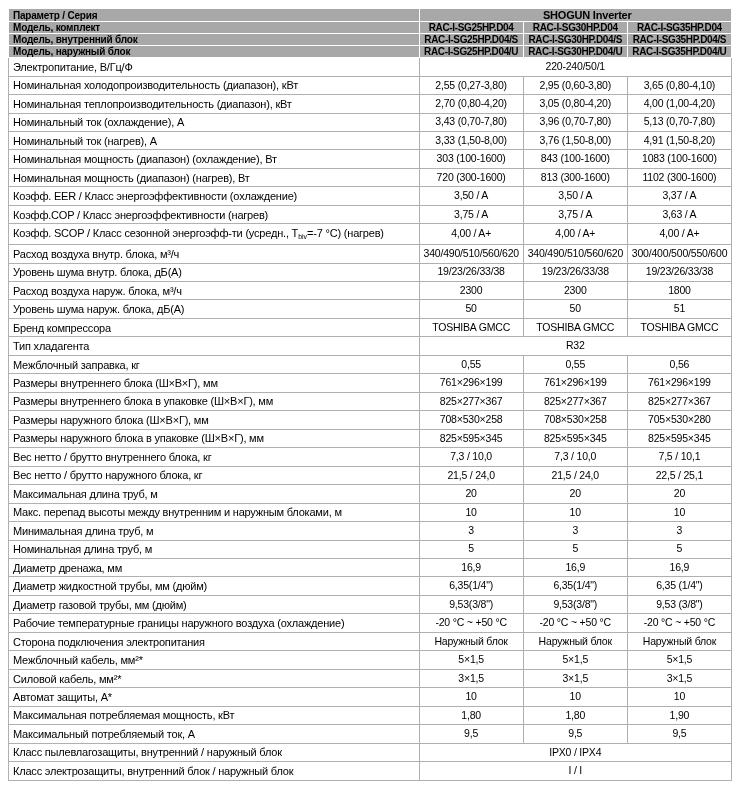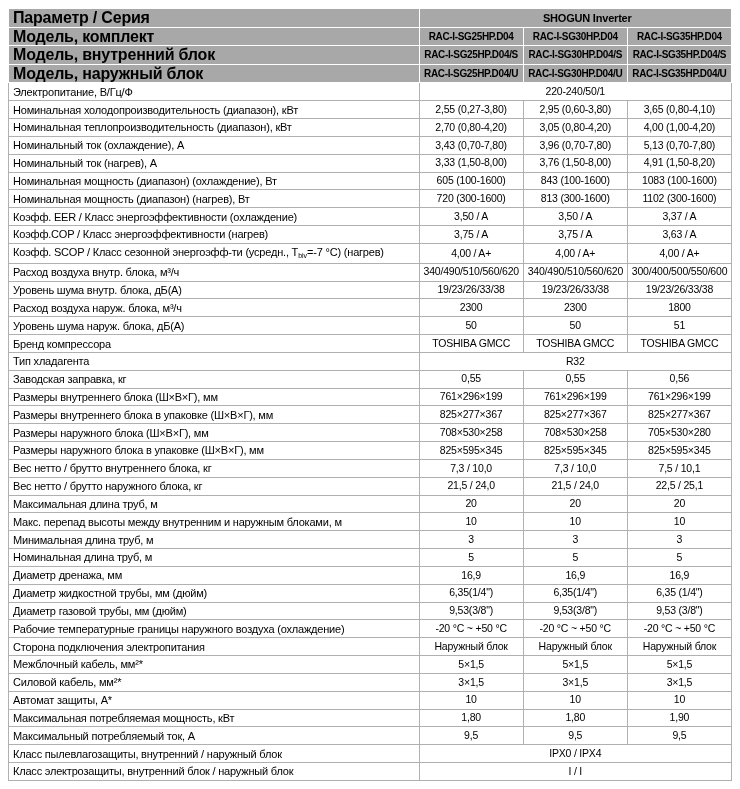--- a/index.html
+++ b/index.html
@@ -47,21 +47,21 @@
   thead td, td.hd{
     background:var(--header-bg);
     border-color:var(--header-border);
     font-weight:bold;
   }
   td.hd.val{
     font-size:10px;
     letter-spacing:-0.35px;
     margin-left:21px;
   }
-  td.hd.label{font-size:16px;}
+  td.hd.label{font-size:10px;}
   td.hd.series{font-size:11px;text-align:center;padding-left:28px;}
   .subscript{
     font-size:7px;
     vertical-align:-2px;
     letter-spacing:0;
   }
 </style>
 </head>
 <body>
 
@@ -121,21 +121,21 @@
           <td class="val">5,13 (0,70-7,80)</td>
         </tr>
         <tr>
           <td class="label">Номинальный ток (нагрев), А</td>
           <td class="val">3,33 (1,50-8,00)</td>
           <td class="val">3,76 (1,50-8,00)</td>
           <td class="val">4,91 (1,50-8,20)</td>
         </tr>
         <tr>
           <td class="label">Номинальная мощность (диапазон) (охлаждение), Вт</td>
-          <td class="val">605 (100-1600)</td>
+          <td class="val">303 (100-1600)</td>
           <td class="val">843 (100-1600)</td>
           <td class="val">1083 (100-1600)</td>
         </tr>
         <tr>
           <td class="label">Номинальная мощность (диапазон) (нагрев), Вт</td>
           <td class="val">720 (300-1600)</td>
           <td class="val">813 (300-1600)</td>
           <td class="val">1102 (300-1600)</td>
         </tr>
         <tr>
@@ -184,21 +184,21 @@
           <td class="label">Бренд компрессора</td>
           <td class="val">TOSHIBA GMCC</td>
           <td class="val">TOSHIBA GMCC</td>
           <td class="val">TOSHIBA GMCC</td>
         </tr>
         <tr>
           <td class="label">Тип хладагента</td>
           <td class="span-val" colspan="3">R32</td>
         </tr>
         <tr>
-          <td class="label">Заводская заправка, кг</td>
+          <td class="label">Межблочный заправка, кг</td>
           <td class="val">0,55</td>
           <td class="val">0,55</td>
           <td class="val">0,56</td>
         </tr>
         <tr>
           <td class="label">Размеры внутреннего блока (Ш×В×Г), мм</td>
           <td class="val">761×296×199</td>
           <td class="val">761×296×199</td>
           <td class="val">761×296×199</td>
         </tr>

